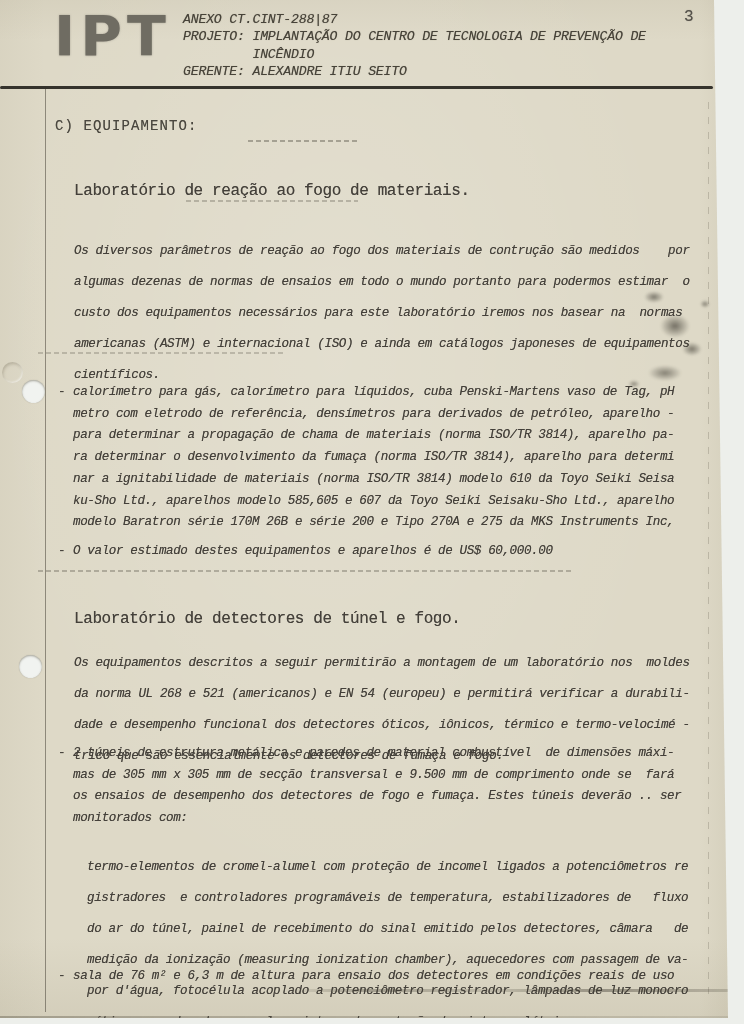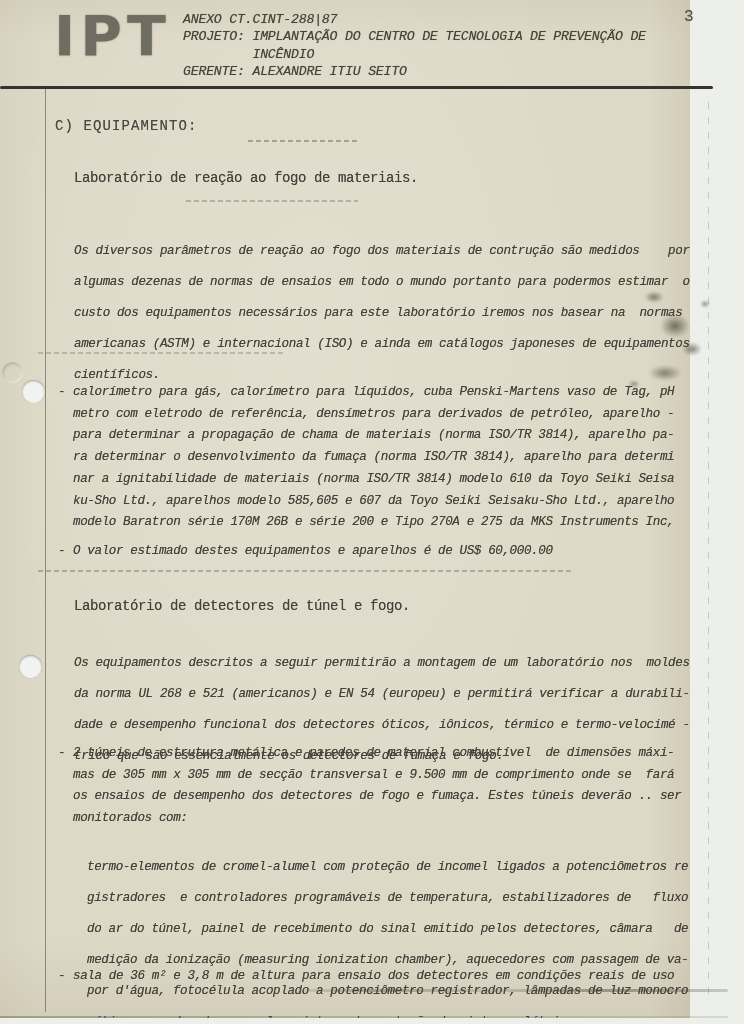--- a/index.html
+++ b/index.html
@@ -9,21 +9,21 @@
     --rule:#35332c;
   }
   *{margin:0;padding:0;box-sizing:border-box;}
   html,body{width:744px;height:1024px;overflow:hidden;}
   body{
     background:var(--bg);
     font-family:"Liberation Mono","DejaVu Sans Mono",monospace;
     position:relative;
   }
   .paper{
-    position:absolute;left:0;top:0;width:690px;height:1019px;
+    position:absolute;left:0;top:0;width:744px;height:1019px;
     background:
       radial-gradient(ellipse at 45% 35%, rgba(255,255,255,.14), rgba(0,0,0,0) 60%),
       linear-gradient(180deg, rgba(120,110,80,.07) 0%, rgba(0,0,0,0) 4%, rgba(0,0,0,0) 92%, rgba(120,110,80,.10) 100%),
       linear-gradient(90deg, rgba(120,110,80,.05) 0%, rgba(0,0,0,0) 6%, rgba(0,0,0,0) 94%, rgba(120,110,80,.12) 100%),
       var(--paper);
     clip-path:polygon(0 0, 714px 0, 728px 1018px, 0 1018px);
   }
   .ink{color:var(--ink);text-shadow:0 0 .6px rgba(68,64,58,.65);}
   .pre{white-space:pre;font-style:italic;}
 
@@ -60,21 +60,21 @@
     opacity:.65;
   }
 
   .section-label{
     position:absolute;left:55px;top:118px;
     font-size:14px;letter-spacing:1.1px;color:#4a473f;
     text-shadow:0 0 .5px rgba(74,71,63,.6);
   }
 
   
-  .title{position:absolute;font-size:14px;letter-spacing:-.4px;}
+  .title{position:absolute;font-size:16px;letter-spacing:-.4px;margin-top:12px;}
   .para{position:absolute;font-size:12.6px;line-height:31px;letter-spacing:-.4px;}
   .t1{left:74px;top:170px;}
   .p1{left:74px;top:236px;}
   .t2{left:74px;top:598px;}
   .p2{left:74px;top:648px;}
   .p3{left:87px;top:832px;margin-top:20px;}
 
   .bullet{position:absolute;display:flex;font-size:12.6px;line-height:21.7px;letter-spacing:-.4px;}
   .bullet .marker{flex:none;width:15px;}
   .b1{left:58px;top:382px;}
@@ -184,21 +184,21 @@
 
   <div class="para p3 ink pre">termo-elementos de cromel-alumel com proteção de incomel ligados a potenciômetros re
 gistradores  e controladores programáveis de temperatura, estabilizadores de   fluxo
 do ar do túnel, painel de recebimento do sinal emitido pelos detectores, câmara   de
 medição da ionização (measuring ionization chamber), aquecedores com passagem de va-
 por d'água, fotocélula acoplado a potenciômetro registrador, lâmpadas de luz monocro
 mática, gerador de aerosol e sistema de proteção do sistema elétrico.</div>
 
   <div class="bullet b4 ink">
     <span class="marker">-</span>
-    <div class="pre">sala de 36 m² e 3,8 m de altura para ensaio dos detectores em condições reais de uso</div>
+    <div class="pre">sala de 76 m² e 6,3 m de altura para ensaio dos detectores em condições reais de uso</div>
   </div>
 
   <div class="emboss"></div>
   <div class="hole hole1"></div>
   <div class="hole hole2"></div>
 
   <div class="stain s1"></div>
   <div class="stain s2"></div>
   <div class="stain s3"></div>
   <div class="stain s4"></div>

